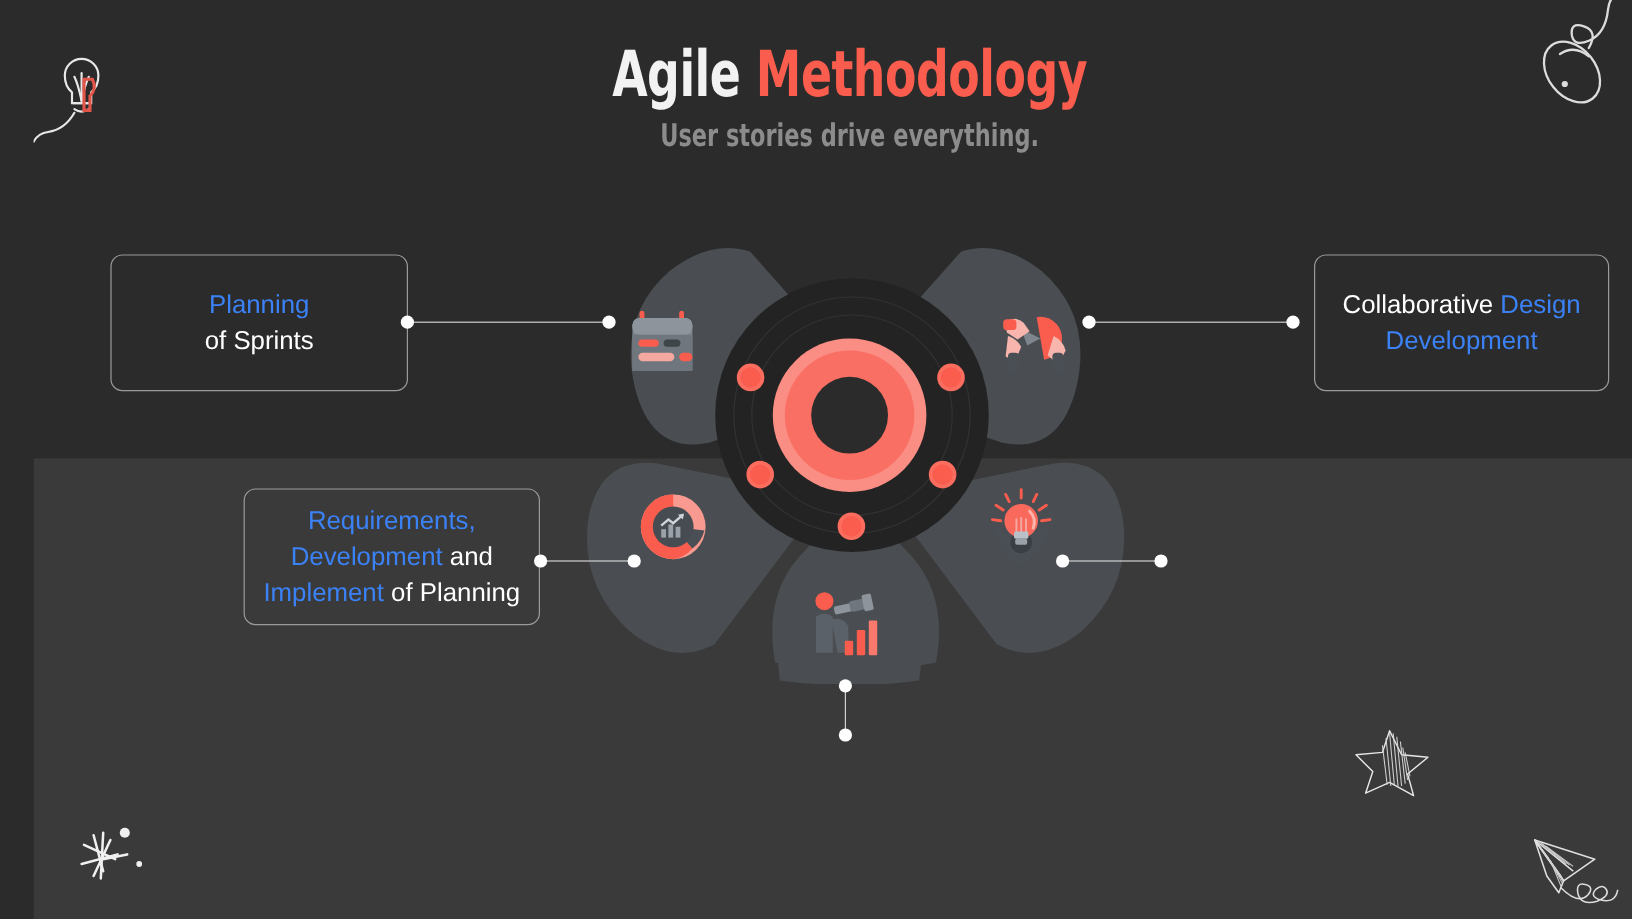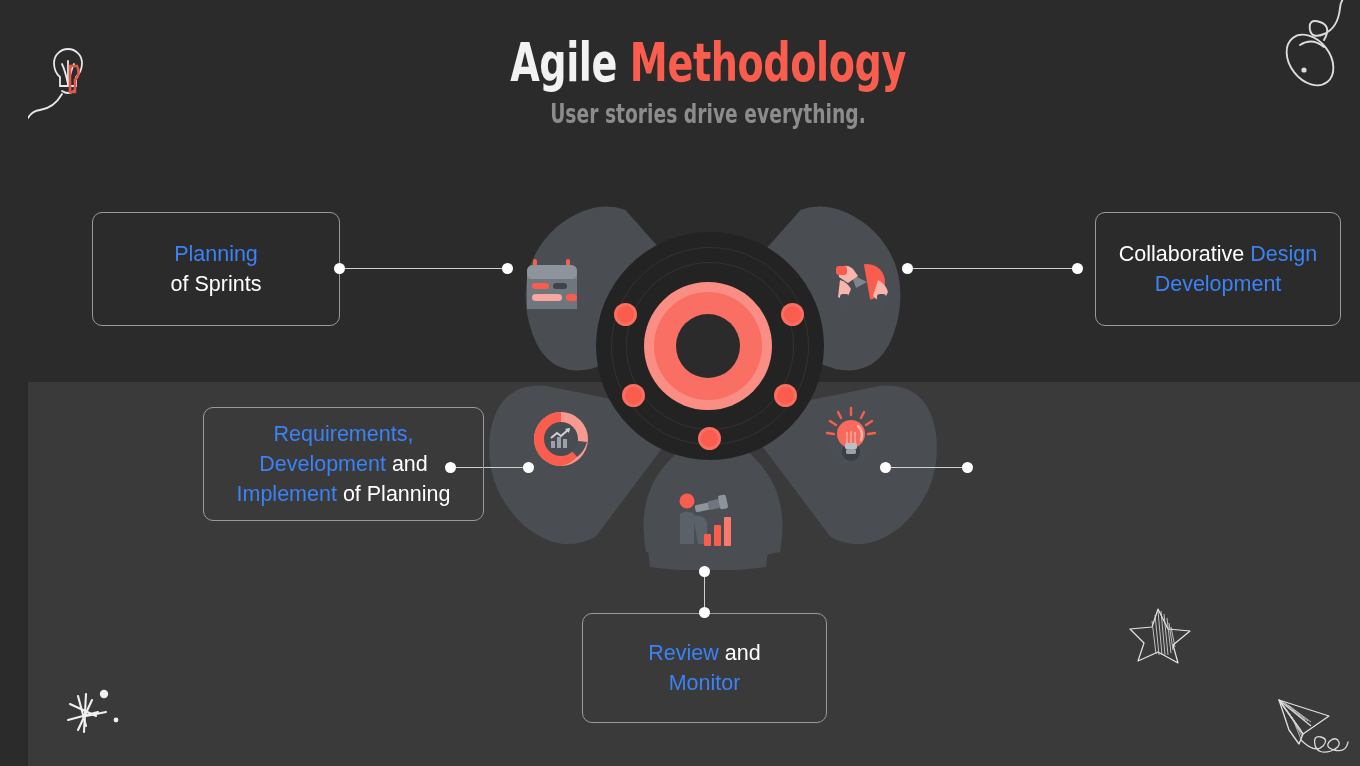--- a/index.html
+++ b/index.html
@@ -37,21 +37,21 @@
     position:absolute; border:1px solid #9a9a9a; border-radius:10px;
     display:flex; align-items:center; justify-content:center;
     text-align:center; z-index:7; padding:6px 12px;
   }
   .box .ln { display:block; font-size:21.5px; line-height:30px; white-space:nowrap; }
   .cor { color:#3b82f6; }
   .wht { color:#ffffff; }
 
   #box-planning   { left:64px;  top:212px; width:248px; height:114px; }
   #box-collab     { left:1067px;top:212px; width:246px; height:114px; }
-  #box-require    { left:175px; top:407px; width:281px; height:114px; }
+  #box-require    { left:175px; top:407px; width:247px; height:114px; }
   #box-create     { left:938px; top:407px; width:246px; height:114px; }
   #box-review     { left:554px; top:613px; width:245px; height:110px; }
 
   
   .cline { position:absolute; background:#cfcfcf; z-index:5; }
   .cdot  { position:absolute; width:11px; height:11px; border-radius:50%;
            background:#ffffff; z-index:8; }
 
   
   .hub-disc {
@@ -271,30 +271,20 @@
       <span class="ln nowrap">
         <span class="cor">Development</span><span class="wht"> and</span>
       </span>
       <span class="ln nowrap">
         <span class="cor">Implement</span><span class="wht"> of Planning</span>
       </span>
     </div>
   </div>
 
 
-  <div class="box" id="box-review">
-    <div>
-      <span class="ln nowrap">
-        <span class="cor">Review</span><span class="wht"> and</span>
-      </span>
-      <span class="ln nowrap">
-        <span class="cor">Monitor</span>
-      </span>
-    </div>
-  </div>
 
   <svg class="doodle" style="left:0px; top:22px; width:80px; height:110px;" viewBox="0 0 80 110">
     <g fill="none" stroke="#e8e8e8" stroke-width="1.8" stroke-linecap="round">
       <path d="M26 41 a14 14 0 0 1 28 0 q0 9 -6 14 l0 9 -16 0 0 -9 q-6 -5 -6 -14 z"></path>
       <path d="M33 64 l14 0"></path>
       <path d="M34 69 q6 4 12 0"></path>
       <path d="M34 42 q3 6 6 20"></path>
       <path d="M46 42 q-3 6 -6 20"></path>
       <path d="M40 39 l0 23"></path>
       <path d="M34 72 q-8 14 -22 16 -8 1 -12 8"></path>

